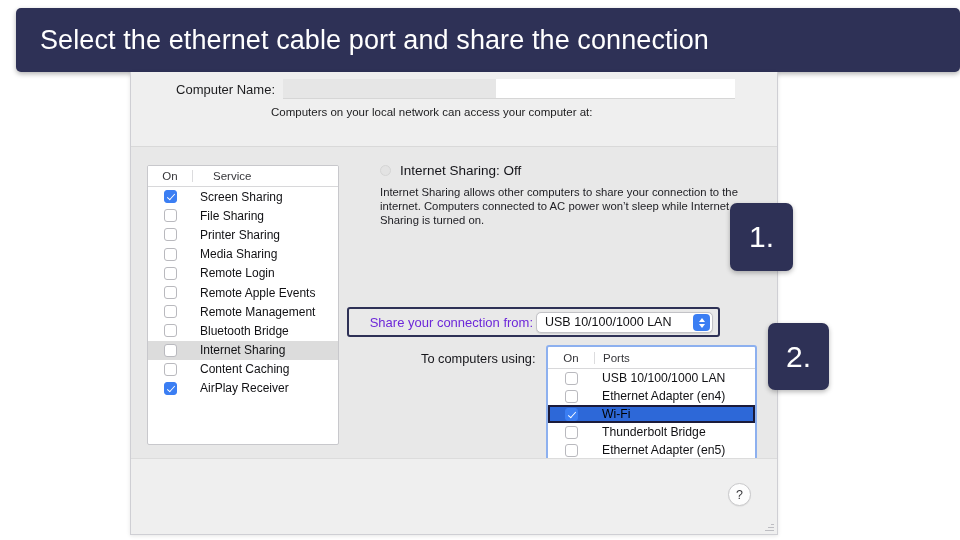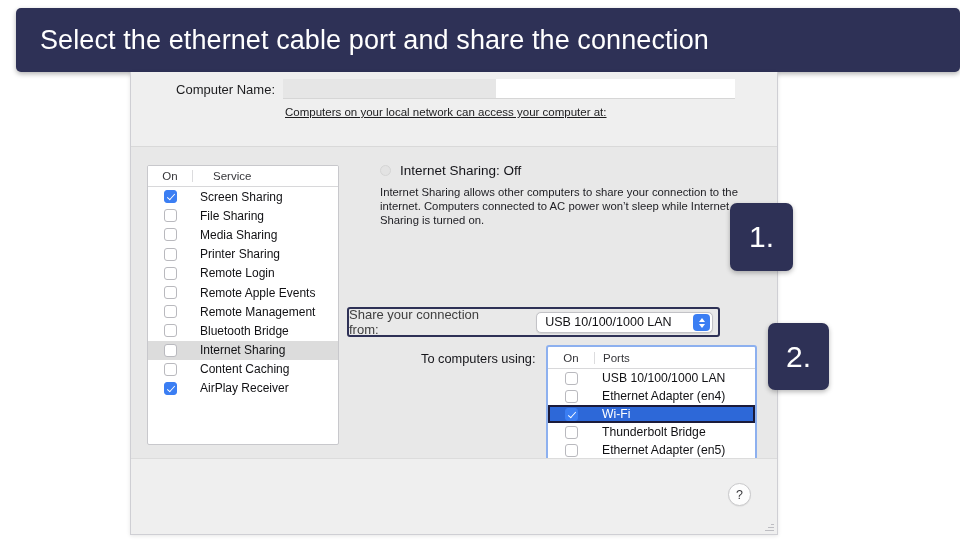--- a/index.html
+++ b/index.html
@@ -63,22 +63,22 @@
     width: 452px; height: 19px;
     background: #ffffff;
     border-bottom: 1px solid #d6d6d6;
     position: relative;
   }
   .cname-redact {
     position: absolute; left: 0; top: 0; width: 213px; height: 19px;
     background: #e6e6e6;
   }
   .cname-note {
-    position: absolute; left: 154px; top: 33px;
-    font-size: 11.5px; color: #1c1c1e; line-height: 15px; text-decoration: underline;
+    position: absolute; left: 140px; top: 33px;
+    font-size: 11.5px; color: #1c1c1e; line-height: 15px;
   }
   .cname-note .host { display: block; padding-left: 38px; }
   .btn-edit {
     position: absolute; right: 40px; top: 36px;
     width: 54px; height: 21px;
     background: #fdfdfd;
     border: 1px solid #c6c6c8;
     border-radius: 5px;
     font-size: 12px; color: #0f172a;
     display: flex; align-items: center; justify-content: center;
@@ -158,21 +158,21 @@
   .share-row {
     position: absolute; left: 216px; top: 160px;
     width: 373px; height: 30px;
     border: 2px solid #2e3156;
     border-radius: 3px;
     background: #e9e9e9;
     display: flex; align-items: center; justify-content: flex-end;
     box-sizing: border-box;
     padding-right: 5px;
   }
-  .share-lbl { font-size: 13px; color: #404040; margin-right: 24px; }
+  .share-lbl { font-size: 13px; color: #6d28d9; margin-right: 3px; }
   .popup {
     width: 177px; height: 21px;
     background: #ffffff;
     border: 1px solid #c3c3c7;
     border-radius: 5px;
     display: flex; align-items: center;
     box-sizing: border-box;
     padding-left: 8px;
     box-shadow: 0 0.5px 1px rgba(0,0,0,0.10);
     position: relative;
@@ -208,21 +208,21 @@
     border-bottom: 1px solid #d8d8da;
     font-size: 11.5px; color: #36363a;
   }
   .ports-head .h-on { width: 46px; text-align: center; }
   .ports-head .h-ports { flex: 1; padding-left: 8px; border-left: 1px solid #dcdcde; }
   .port-row {
     display: flex; align-items: center; height: 18px;
     font-size: 12.2px; color: #111114; position: relative;
   }
   .port-row.selected {
-    background: #2d68d8; color: #ffffff;
+    background: #2d68d8; color: #000000;
     outline: 2px solid #1b1b3a; outline-offset: -2px;
   }
   .port-cb-cell { width: 46px; display: flex; justify-content: center; }
   .port-label { flex: 1; padding-left: 8px; }
 
   .btn-wifiopt {
     position: absolute; left: 492px; top: 338px;
     width: 118px; height: 21px;
     background: #fdfdfd; border: 1px solid #c6c6c8; border-radius: 5px;
     font-size: 12.3px; color: #1c1c1e;
@@ -309,27 +309,27 @@
               <div class="svc-row">
                 <div class="svc-cb-cell">
                   <div class="cb"></div>
                 </div>
                 <div class="svc-label">File Sharing</div>
               </div>
               <div class="svc-row">
                 <div class="svc-cb-cell">
                   <div class="cb"></div>
                 </div>
+                <div class="svc-label">Printer Sharing</div>
+              </div>
+              <div class="svc-row">
+                <div class="svc-cb-cell">
+                  <div class="cb"></div>
+                </div>
                 <div class="svc-label">Media Sharing</div>
-              </div>
-              <div class="svc-row">
-                <div class="svc-cb-cell">
-                  <div class="cb"></div>
-                </div>
-                <div class="svc-label">Printer Sharing</div>
               </div>
               <div class="svc-row">
                 <div class="svc-cb-cell">
                   <div class="cb"></div>
                 </div>
                 <div class="svc-label">Remote Login</div>
               </div>
               <div class="svc-row">
                 <div class="svc-cb-cell">
                   <div class="cb"></div>

